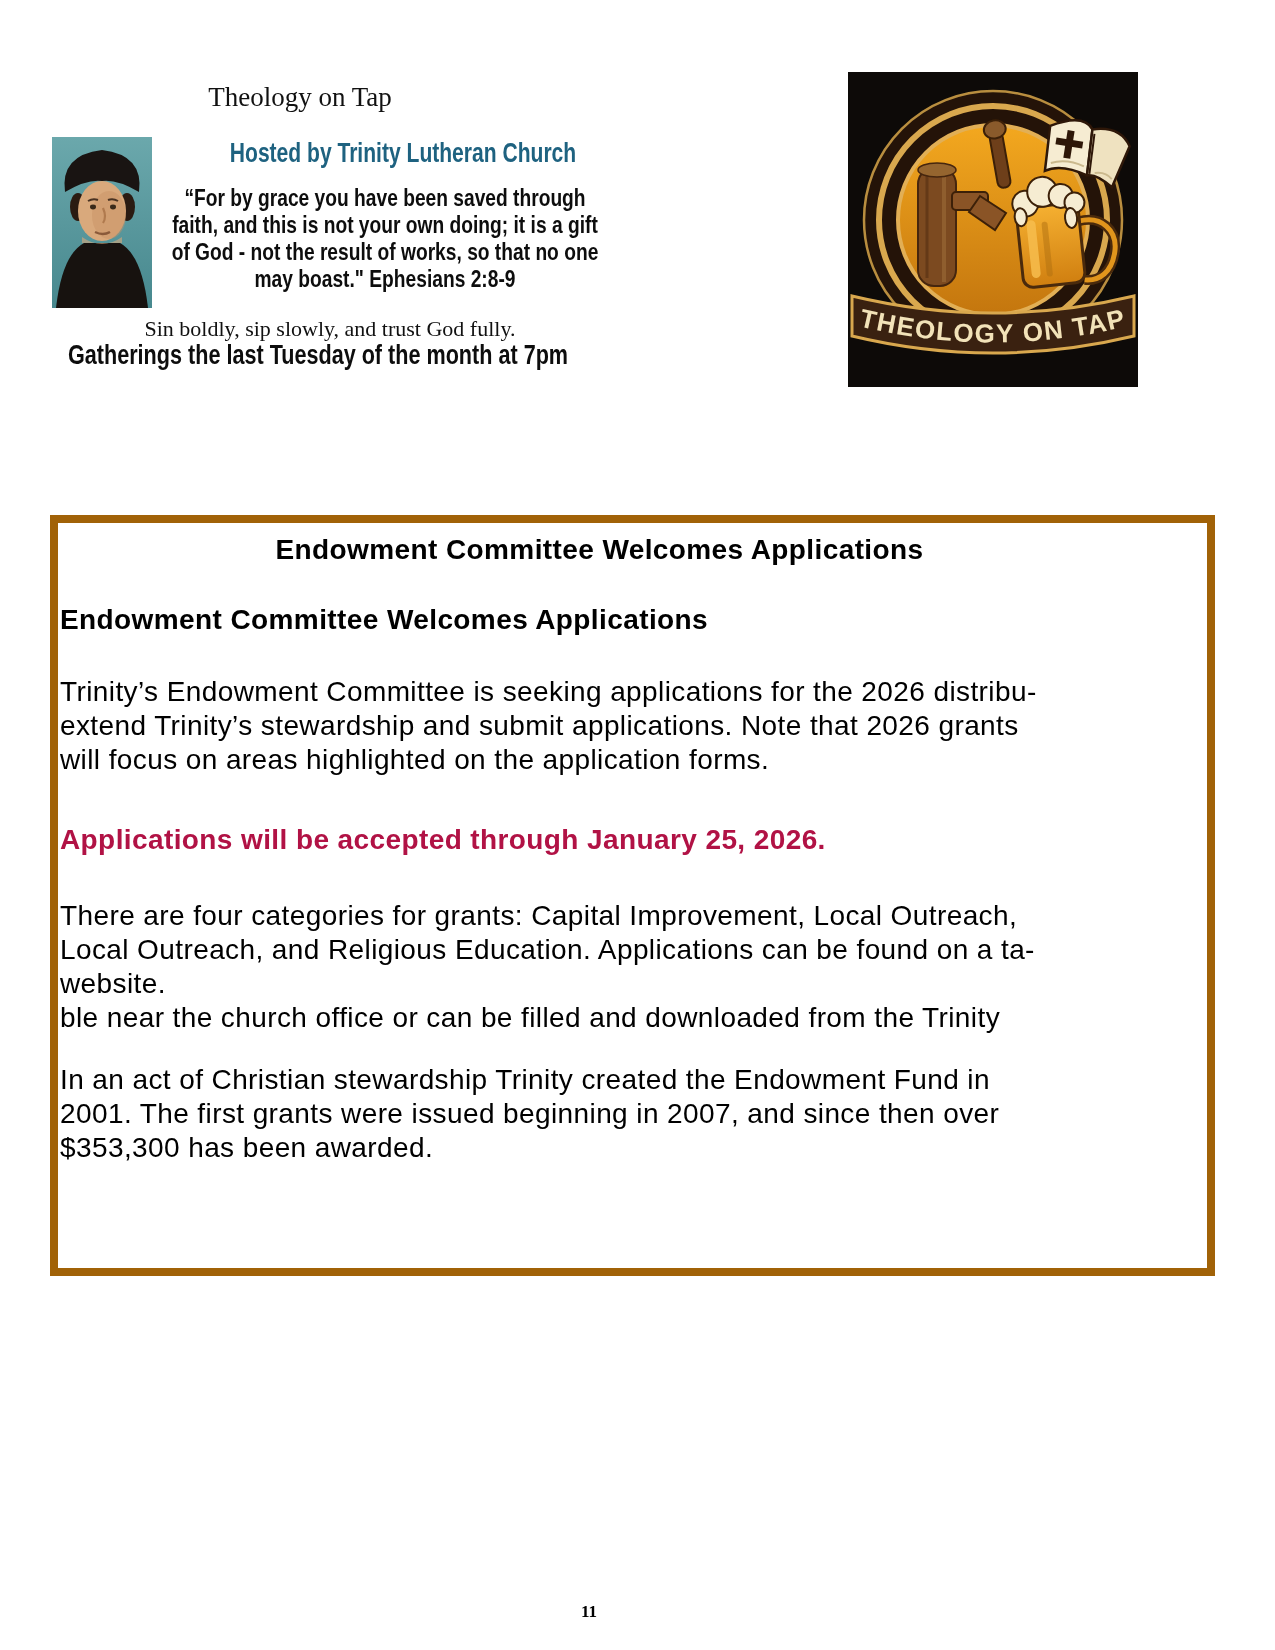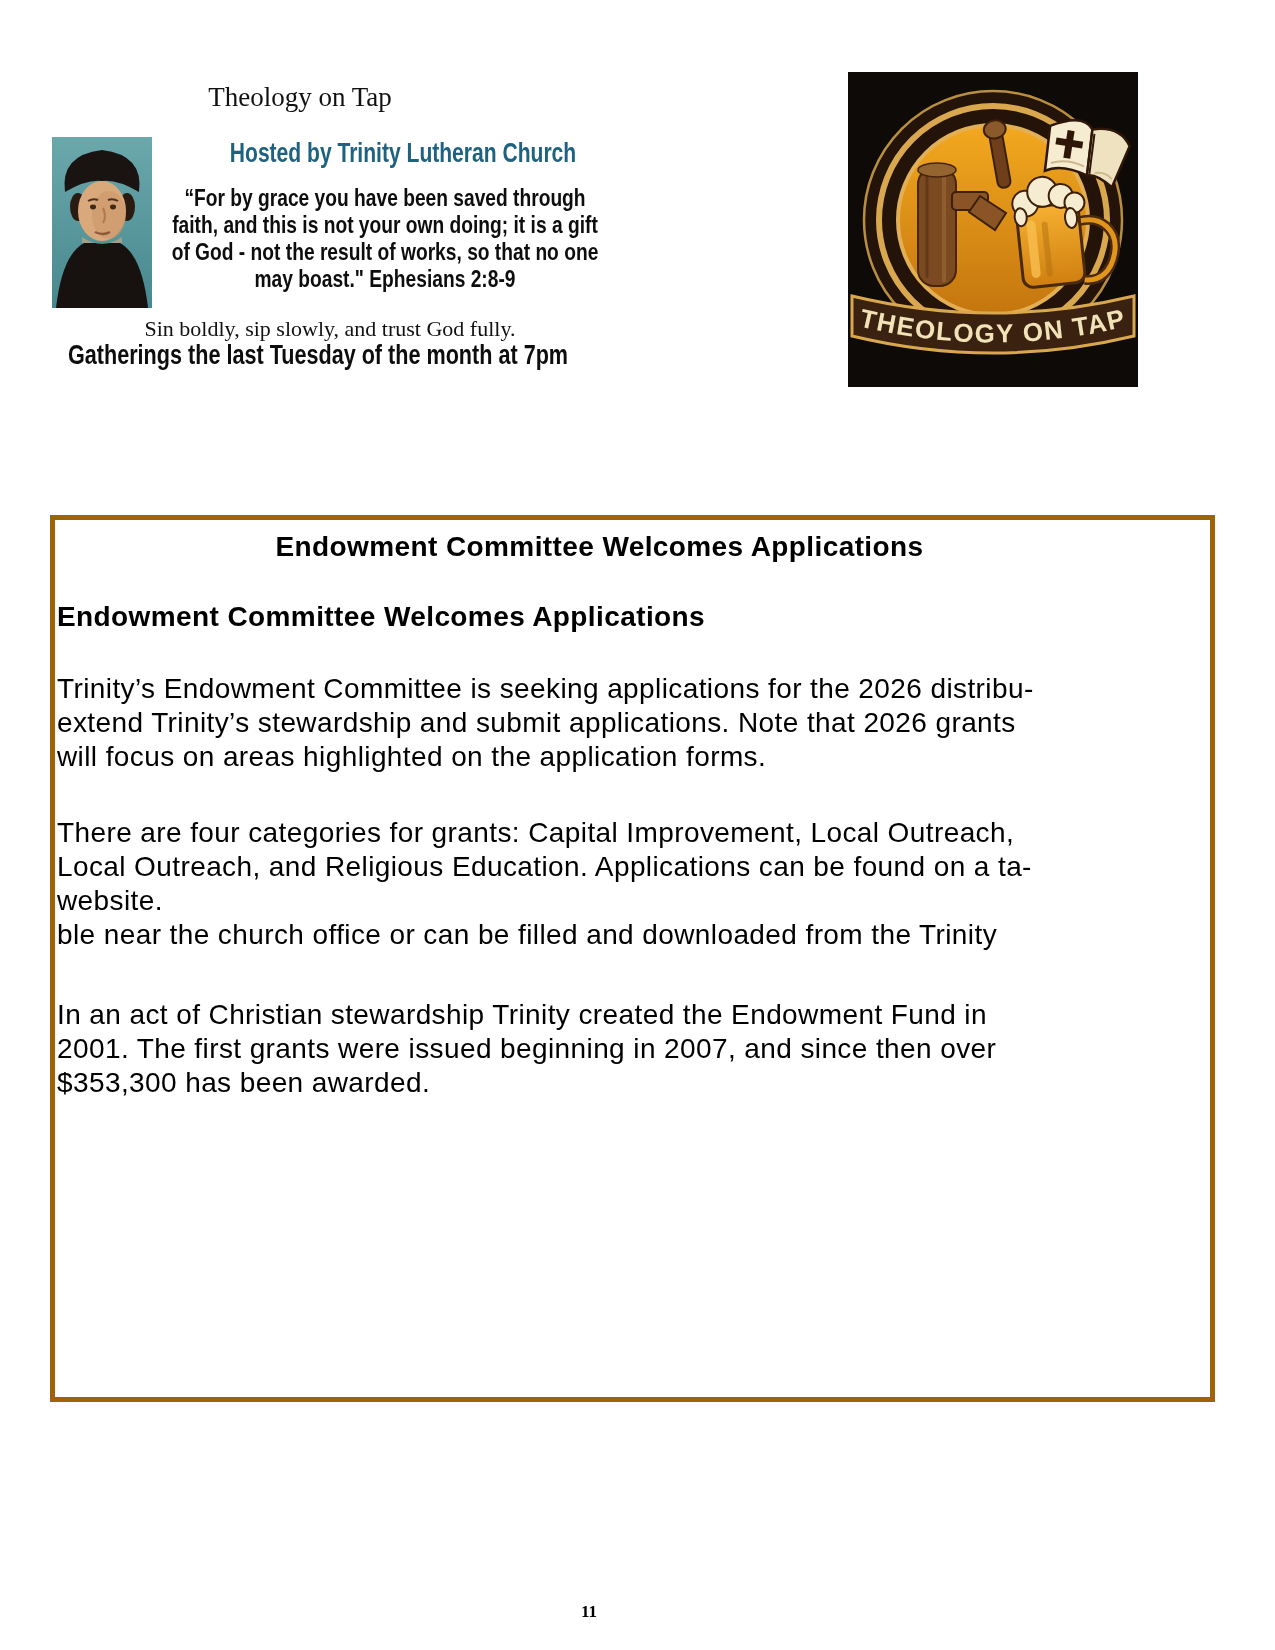--- a/index.html
+++ b/index.html
@@ -55,39 +55,39 @@
   }
 
   
   .logo-box{
     left:848px; top:72px; width:290px; height:315px;
     background:#0d0a08;
   }
 
   
   .announcement-box{
-    left:50px; top:515px; width:1165px; height:887px;
+    left:50px; top:515px; width:1165px; height:761px;
     box-sizing:border-box;
-    border:5px solid #a16207;
+    border:8px solid #a16207;
     background:#ffffff;
     padding:10px 68px 0 2px;
     font-size:28px; line-height:34px;
     letter-spacing:0.4px;
     color:#000;
   }
   .ann-title{
     font-weight:bold; text-align:center;
     margin:0;
   }
   .ann-heading{
     font-weight:bold; text-align:left;
     margin:36px 0 0 0;
   }
   .ann-par{margin:38px 0 0 0;}
-  .ann-par.gap-lg{margin-top:46px;}
+  .ann-par.gap-lg{margin-top:28px;}
   .ann-par.gap-md{margin-top:42px;}
   .deadline{
     margin:46px 0 0 0;
     font-weight:bold;
     color:#b11245;
   }
   .par-line{white-space:nowrap;}
 
   
   .page-number{
@@ -206,20 +206,21 @@
   <div class="abs announcement-box">
     <div class="ann-title">Endowment Committee Welcomes Applications</div>
     <div class="ann-heading">Endowment Committee Welcomes Applications</div>
 
     <div class="ann-par">
       <div class="par-line">Trinity’s Endowment Committee is seeking applications for the 2026 distribu-</div>
       <div class="par-line">extend Trinity’s stewardship and submit applications. Note that 2026 grants</div>
       <div class="par-line">will focus on areas highlighted on the application forms.</div>
     </div>
 
+    <div class="deadline">Applications will be accepted through January 25, 2026.</div>
 
     <div class="ann-par gap-md">
       <div class="par-line">There are four categories for grants: Capital Improvement, Local Outreach,</div>
       <div class="par-line">Local Outreach, and Religious Education. Applications can be found on a ta-</div>
       <div class="par-line">website.</div>
       <div class="par-line">ble near the church office or can be filled and downloaded from the Trinity</div>
     </div>
 
     <div class="ann-par gap-lg">
       <div class="par-line">In an act of Christian stewardship Trinity created the Endowment Fund in</div>

